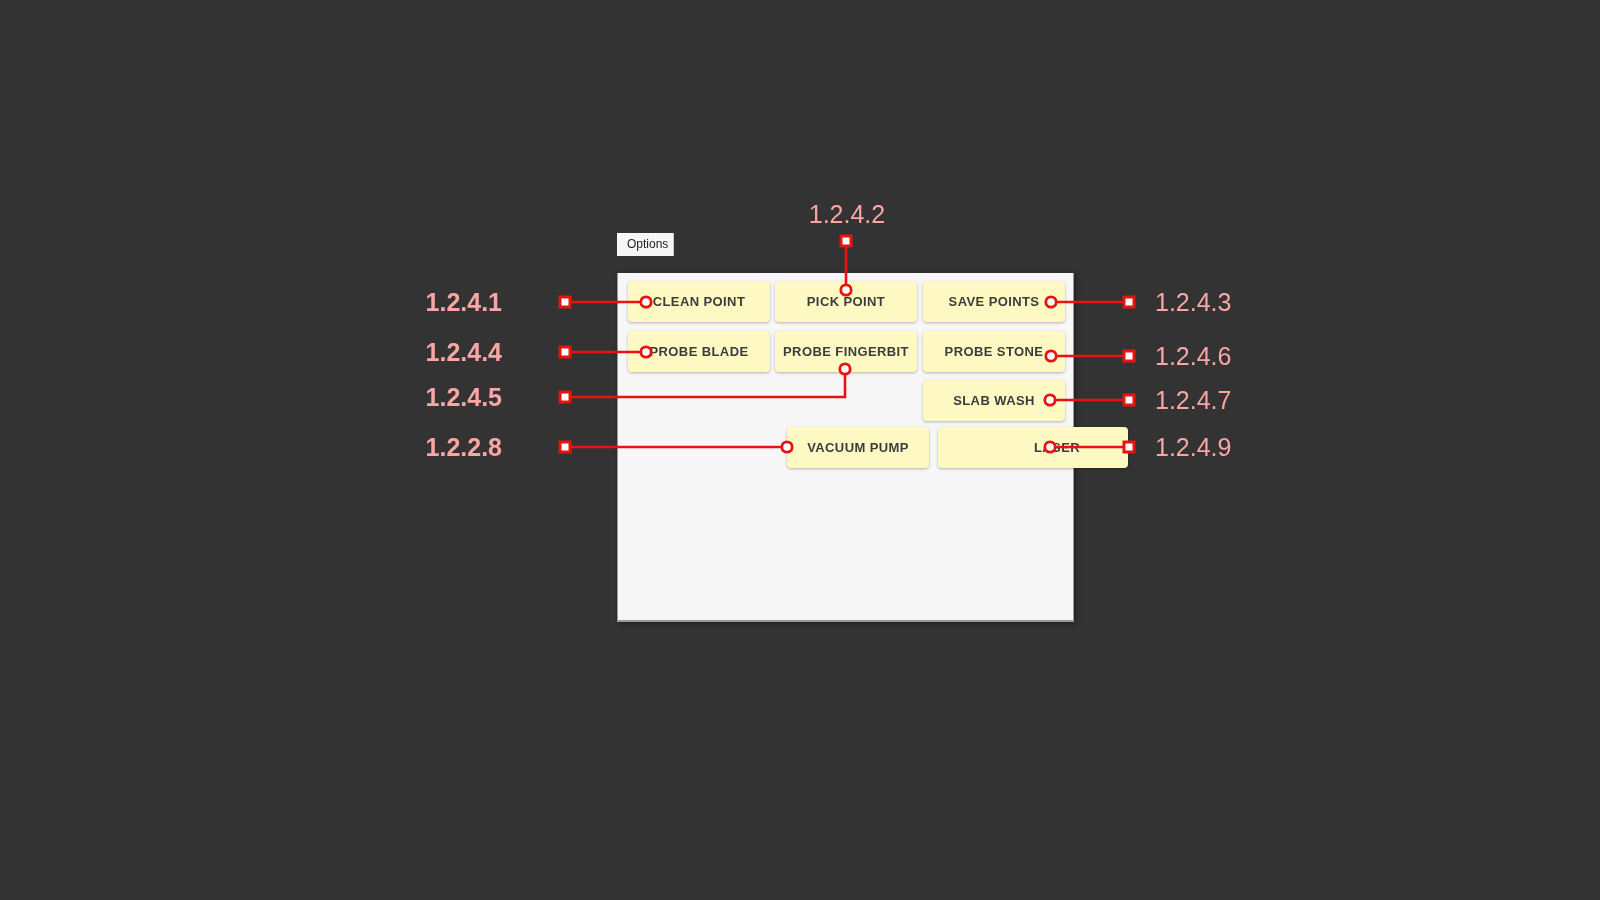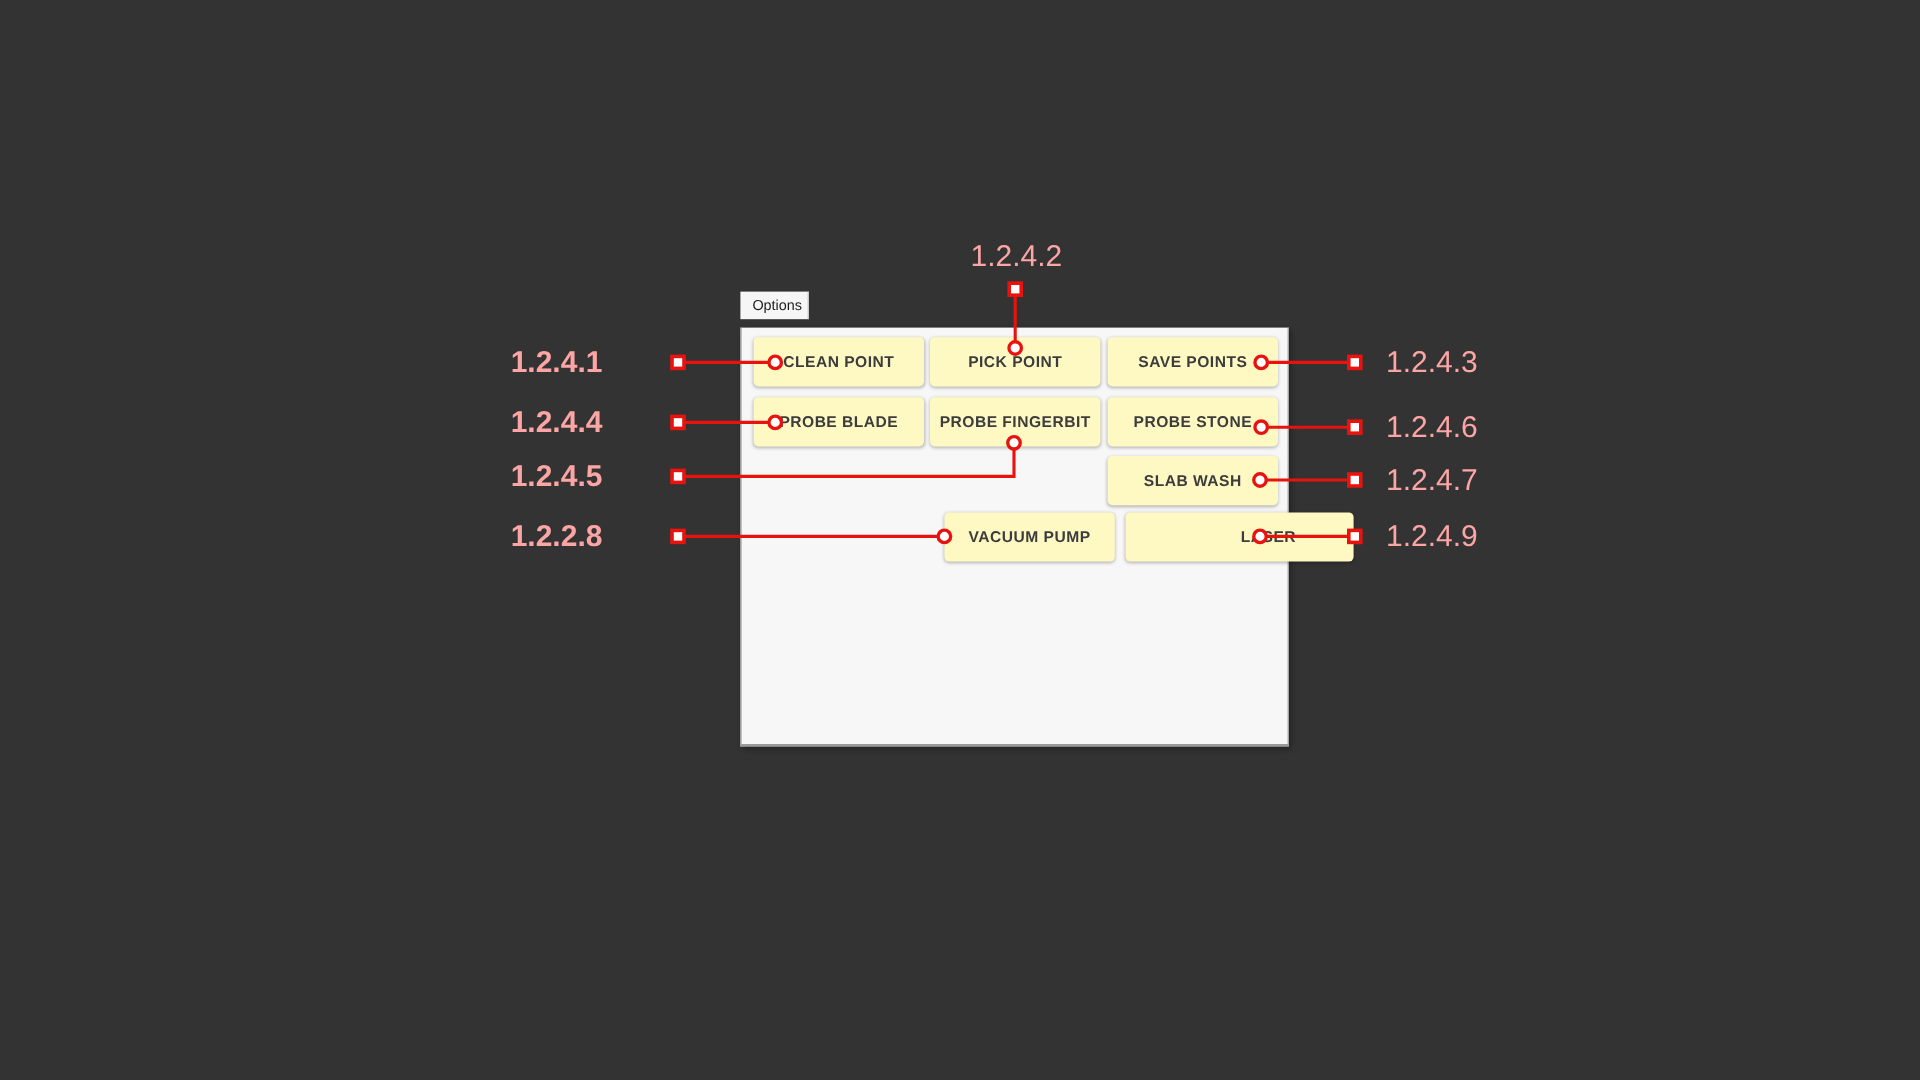--- a/index.html
+++ b/index.html
@@ -17,21 +17,21 @@
     left:617px;top:273px;width:457px;height:349px;
     background:#f7f7f7;
     border:1px solid #9a9a9a;
     border-top:none;
     border-bottom-width:2px;
     box-sizing:border-box;
     box-shadow:2px 2px 5px rgba(0,0,0,0.35);
   }
   .tab{
     position:absolute;
-    left:617px;top:243px;width:57px;height:23px;
+    left:617px;top:233px;width:57px;height:23px;
     background:#f6f6f6;
     color:#1c1c1c;
     font-size:12px;
     line-height:23px;
     padding-left:10px;
     box-sizing:border-box;
     border-right:1px solid #c9c9c9;
     z-index:2;
   }
 

